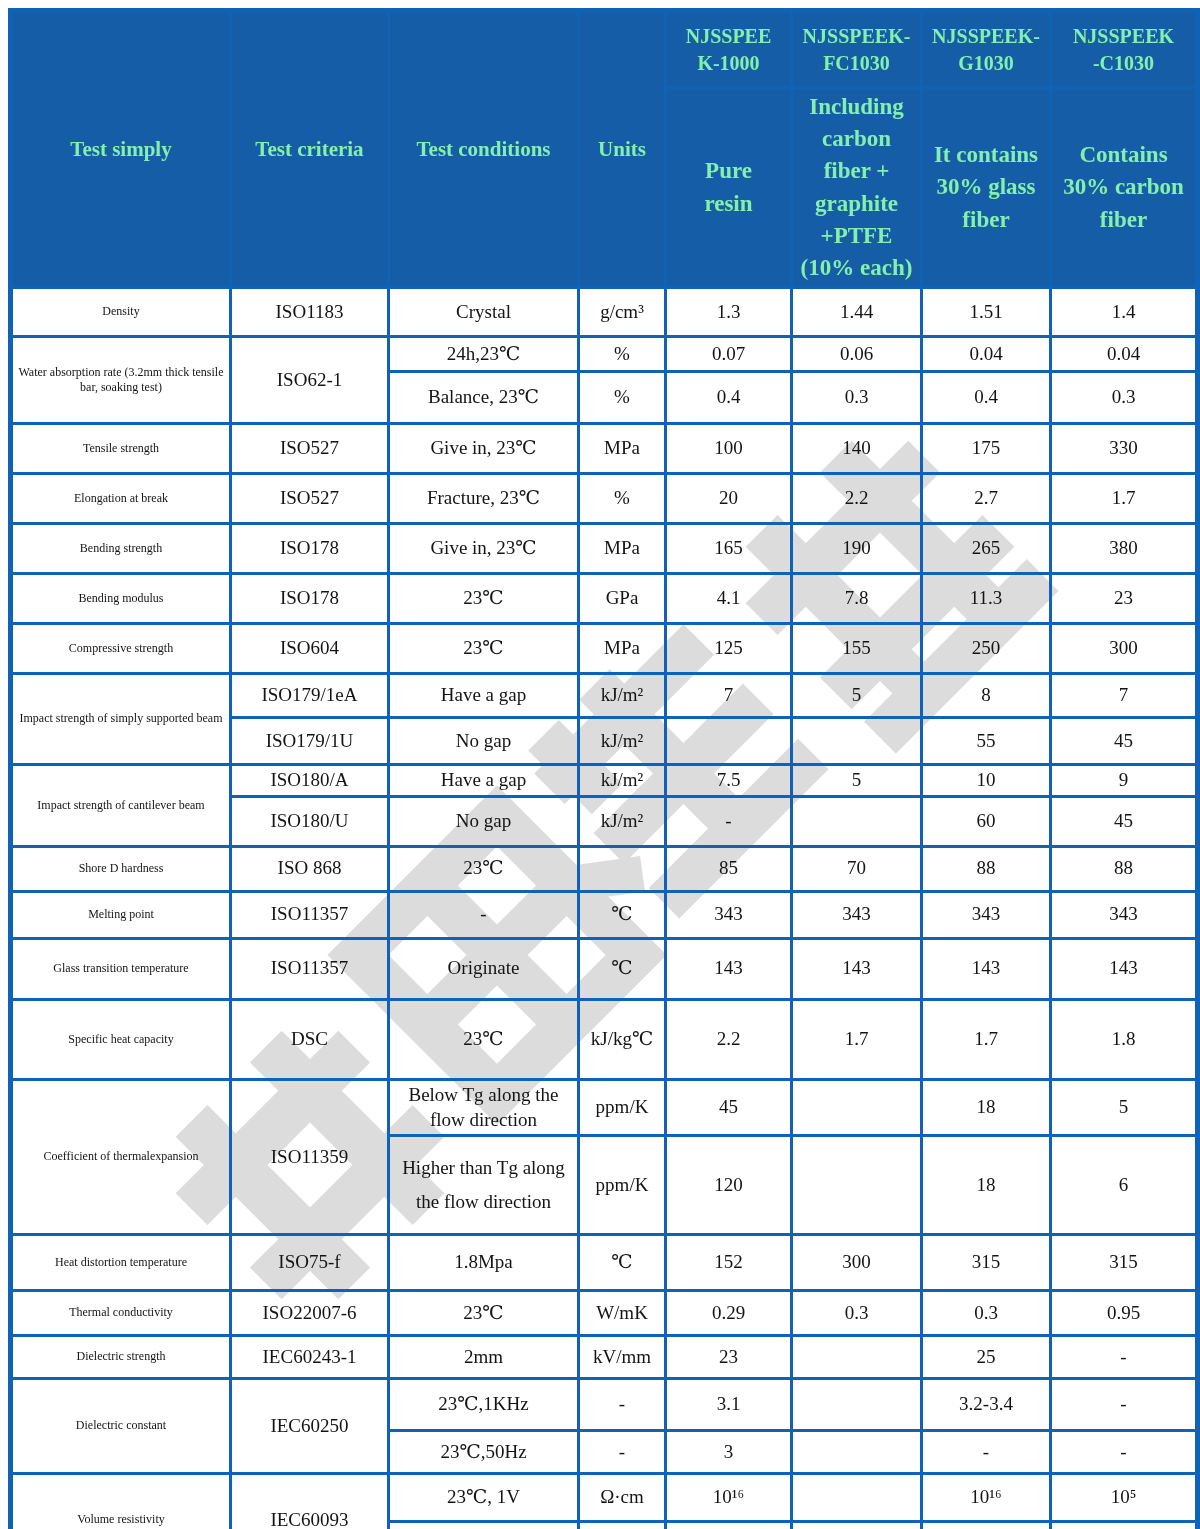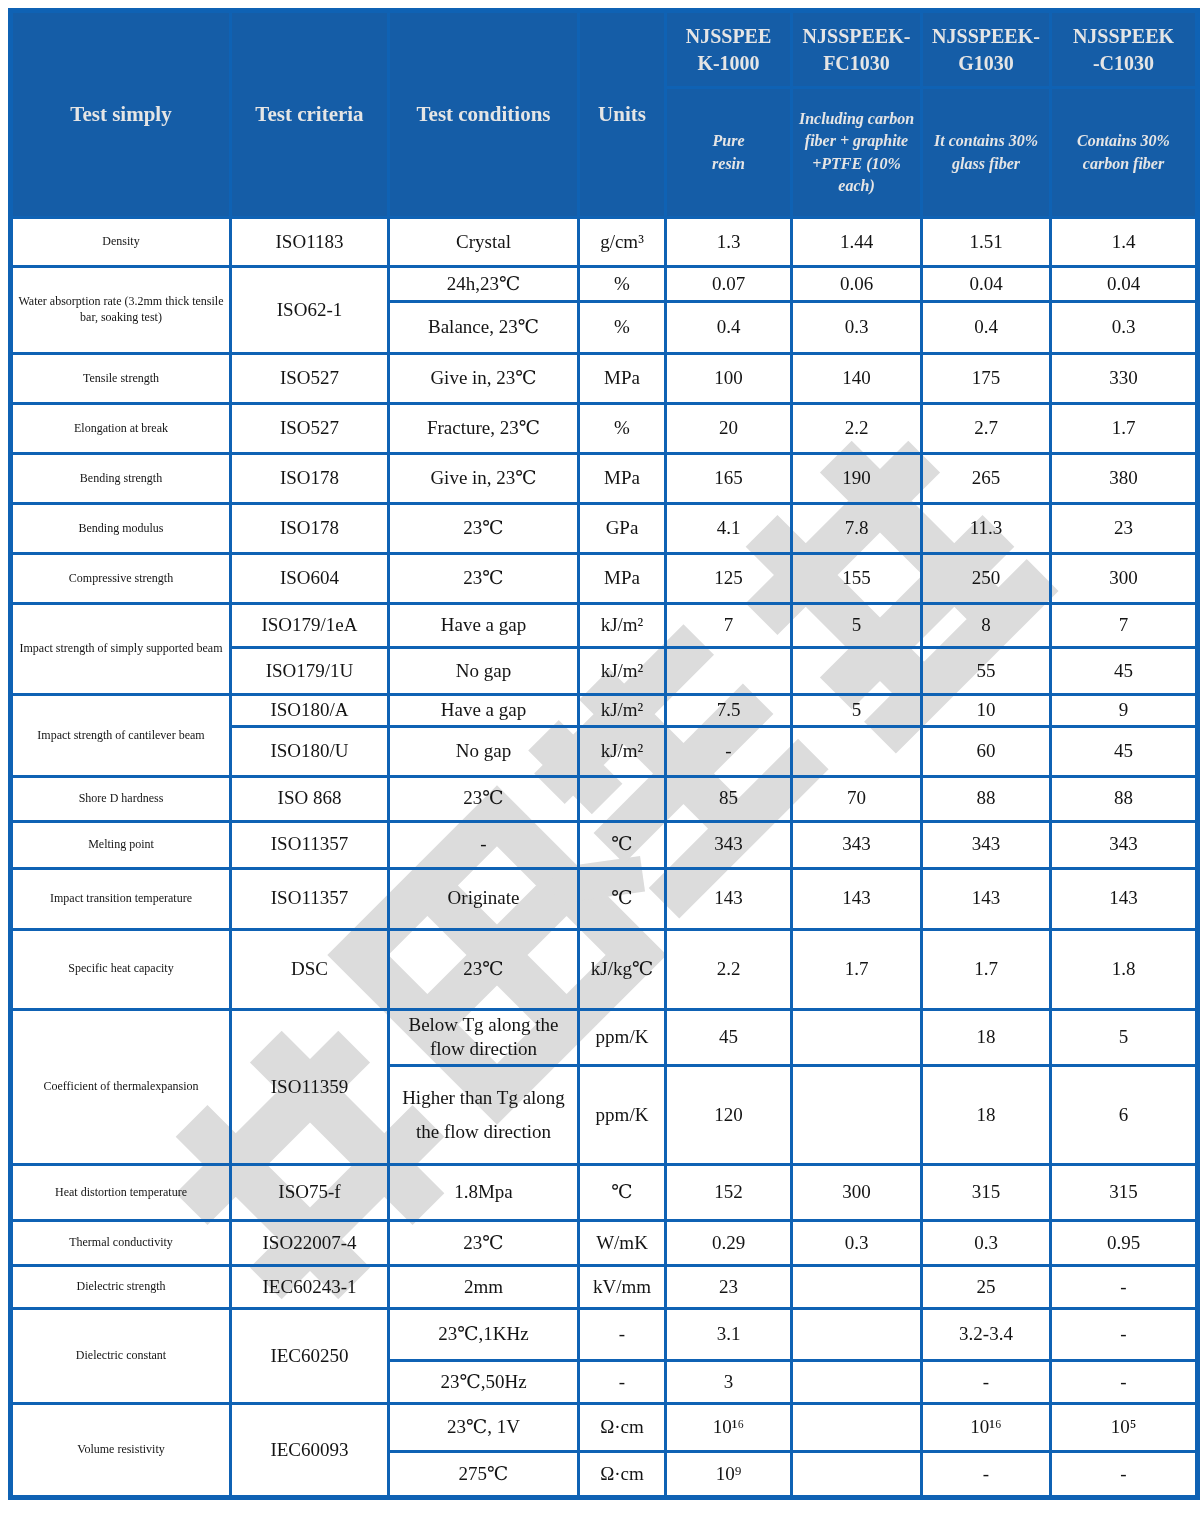--- a/index.html
+++ b/index.html
@@ -17,25 +17,25 @@
     background:transparent;
   }
   th,td{
     border:3px solid #0f62b4;
     text-align:center;vertical-align:middle;
     padding:2px 5px;line-height:1.3;
     overflow:hidden;
   }
   table{border:5px solid #0f62b4;}
   thead th{
-    background:#155da7;color:#e5e5e5;font-weight:bold;
+    background:#155da7;color:#86efac;font-weight:bold;
   }
   th.static-head{font-size:21px;}
   th.product-name{font-size:20px;white-space:pre-line;line-height:1.35;}
-  th.product-desc{font-size:16px;line-height:1.4;font-style:italic;}
+  th.product-desc{font-size:23px;line-height:1.4;}
   tbody td{font-size:19px;background:transparent;}
   tbody td.c0{font-size:12px;}
   tbody tr:nth-child(18) td{line-height:1.8;}
 </style>
 </head>
 <body>
 
 <svg class="watermark-layer" width="1200" height="1529" viewBox="0 0 1200 1529" aria-hidden="true">
   <g stroke="#d4d4d4" stroke-width="36" fill="none" opacity="0.8">
 
@@ -227,21 +227,21 @@
           <td class="c0">Melting point</td>
           <td class="c1">ISO11357</td>
           <td class="c2">-</td>
           <td class="c3">℃</td>
           <td class="c4">343</td>
           <td class="c5">343</td>
           <td class="c6">343</td>
           <td class="c7">343</td>
         </tr>
         <tr style="height: 61px;">
-          <td class="c0">Impact transition temperature</td>
+          <td class="c0">Glass transition temperature</td>
           <td class="c1">ISO11357</td>
           <td class="c2">Originate</td>
           <td class="c3">℃</td>
           <td class="c4">143</td>
           <td class="c5">143</td>
           <td class="c6">143</td>
           <td class="c7">143</td>
         </tr>
         <tr style="height: 80px;">
           <td class="c0">Specific heat capacity</td>
@@ -276,21 +276,21 @@
           <td class="c1">ISO75-f</td>
           <td class="c2">1.8Mpa</td>
           <td class="c3">℃</td>
           <td class="c4">152</td>
           <td class="c5">300</td>
           <td class="c6">315</td>
           <td class="c7">315</td>
         </tr>
         <tr style="height: 45px;">
           <td class="c0">Thermal conductivity</td>
-          <td class="c1">ISO22007-4</td>
+          <td class="c1">ISO22007-6</td>
           <td class="c2">23℃</td>
           <td class="c3">W/mK</td>
           <td class="c4">0.29</td>
           <td class="c5">0.3</td>
           <td class="c6">0.3</td>
           <td class="c7">0.95</td>
         </tr>
         <tr style="height: 43px;">
           <td class="c0">Dielectric strength</td>
           <td class="c1">IEC60243-1</td>

